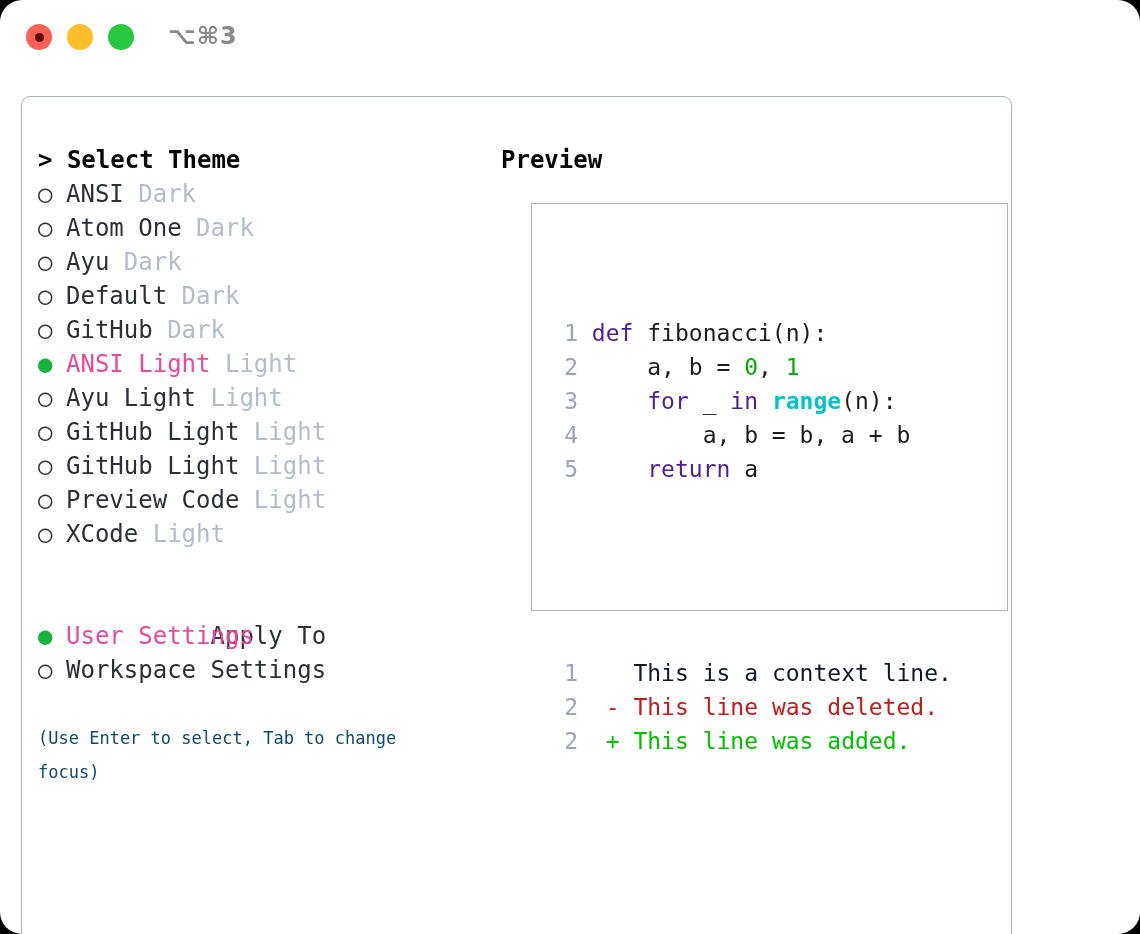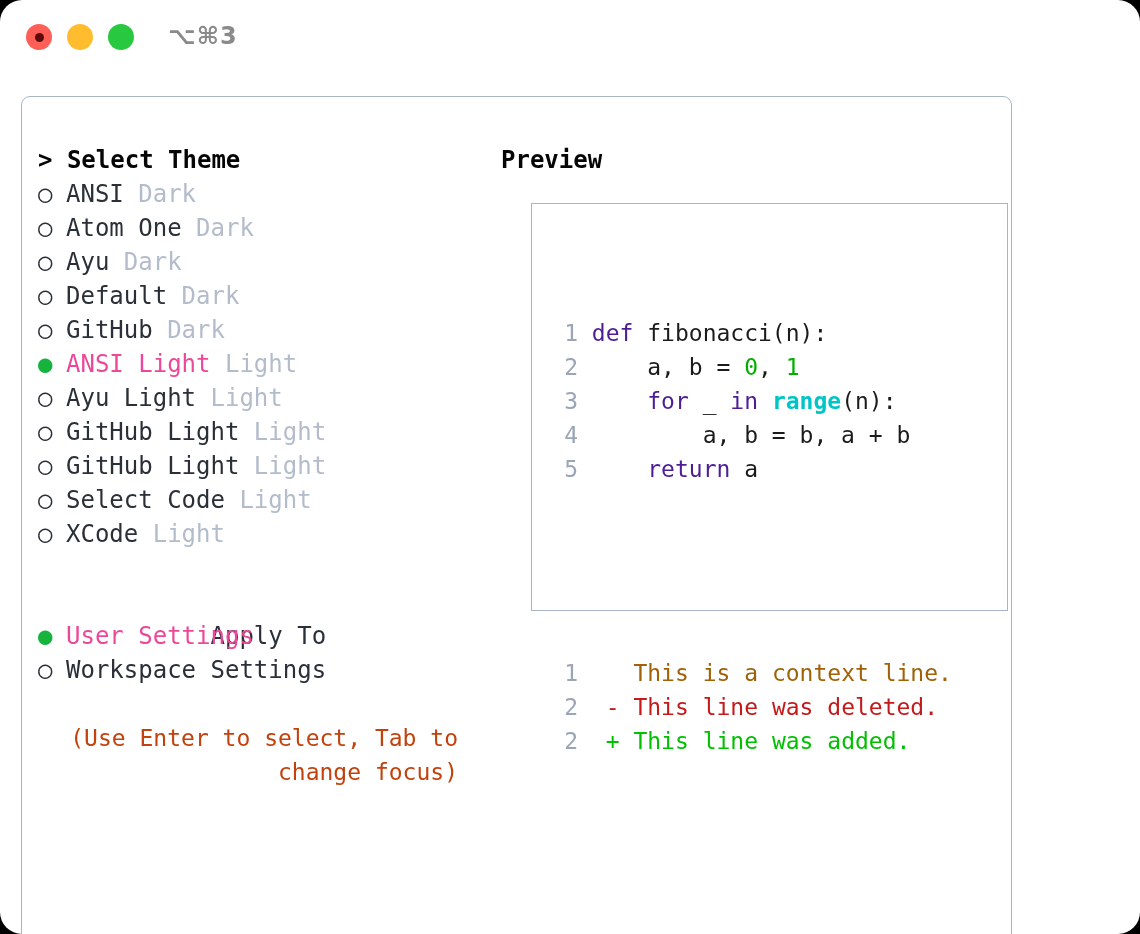--- a/index.html
+++ b/index.html
@@ -132,27 +132,26 @@
   .marker.blank { color: transparent; }
 
   .opt-name { color: #2b3038; margin-top: 33px; }
   .opt-row.selected .opt-name { color: #ec4899; }
   .opt-suffix { color: #b3bccb; }
   .opt-row.selected .opt-suffix { color: #b3bccb; }
 
   .spacer-sm { height: 34px; }
 
   .hint {
-    font-size: 23px;
-    line-height: 34px;
-    color: #c2410c;
+    font-size: 17px;
+    line-height: 34px;
+    color: #0c4a6e;
     width: 420px;
     white-space: normal;
     word-spacing: 0px;
-    text-align: right;
   }
 
   
   .preview-box {
     position: absolute;
     left: 30px;
     top: 60px;
     width: 477px;
     height: 408px;
     border: 1.5px solid #a9b4c4;
@@ -171,21 +170,21 @@
   .ln {
     display: inline-block;
     width: 28px;
     text-align: right;
     color: #9aa5b8;
   }
   .kw   { color: #4c1d95; }
   .fn   { color: #00c5c7; font-weight: bold; }
   .num  { color: #00b000; }
   .pl   { color: #1b1b1b; }
-  .ctx  { color: #a16207; text-align: right; }
+  .ctx  { color: #0f172a; text-align: right; }
   .del  { color: #c41a1a; }
   .add  { color: #00c000; }
   .gap  { height: 34px; }
 </style>
 </head>
 <body>
 
 <div class="window">
 
   <div class="titlebar">
@@ -207,21 +206,21 @@
         <div id="theme-list">
             <div class="opt-row"><span class="marker">○</span><span class="opt-name">ANSI</span><span> </span><span class="opt-suffix">Dark</span></div>
             <div class="opt-row"><span class="marker">○</span><span class="opt-name">Atom One</span><span> </span><span class="opt-suffix">Dark</span></div>
             <div class="opt-row"><span class="marker">○</span><span class="opt-name">Ayu</span><span> </span><span class="opt-suffix">Dark</span></div>
             <div class="opt-row"><span class="marker">○</span><span class="opt-name">Default</span><span> </span><span class="opt-suffix">Dark</span></div>
             <div class="opt-row"><span class="marker">○</span><span class="opt-name">GitHub</span><span> </span><span class="opt-suffix">Dark</span></div>
             <div class="opt-row selected"><span class="marker sel">●</span><span class="opt-name">ANSI Light</span><span> </span><span class="opt-suffix">Light</span></div>
             <div class="opt-row"><span class="marker">○</span><span class="opt-name">Ayu Light</span><span> </span><span class="opt-suffix">Light</span></div>
             <div class="opt-row"><span class="marker">○</span><span class="opt-name">GitHub Light</span><span> </span><span class="opt-suffix">Light</span></div>
             <div class="opt-row"><span class="marker">○</span><span class="opt-name">GitHub Light</span><span> </span><span class="opt-suffix">Light</span></div>
-            <div class="opt-row"><span class="marker">○</span><span class="opt-name">Select Code</span><span> </span><span class="opt-suffix">Light</span></div>
+            <div class="opt-row"><span class="marker">○</span><span class="opt-name">Preview Code</span><span> </span><span class="opt-suffix">Light</span></div>
             <div class="opt-row"><span class="marker">○</span><span class="opt-name">XCode</span><span> </span><span class="opt-suffix">Light</span></div>
           </div>
 
         <div class="spacer-sm"></div>
 
         <div class="opt-row">
           <span class="marker blank">○</span><span class="opt-name">Apply To</span>
         </div>
 
         <div id="apply-list">

